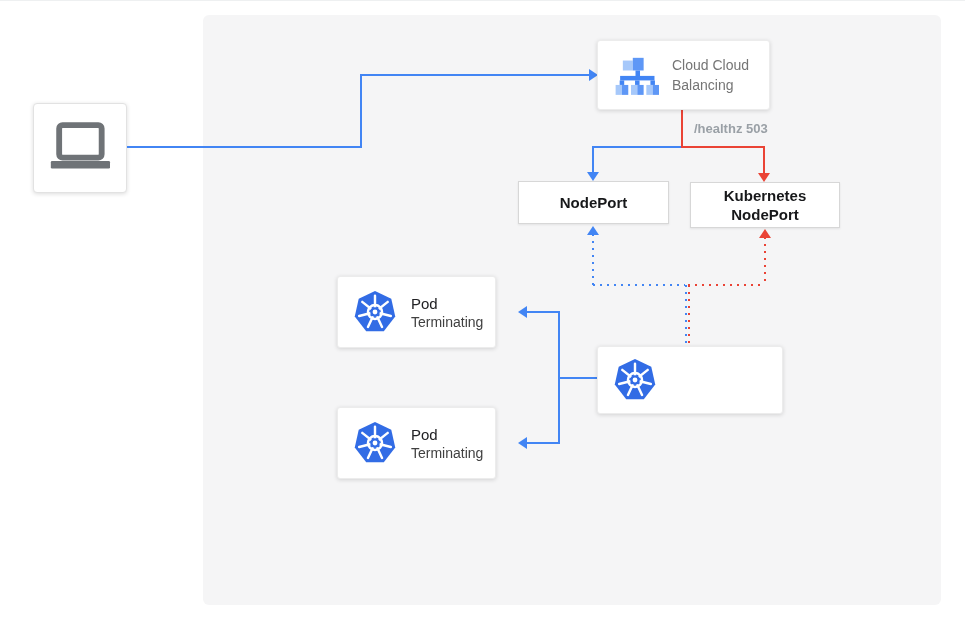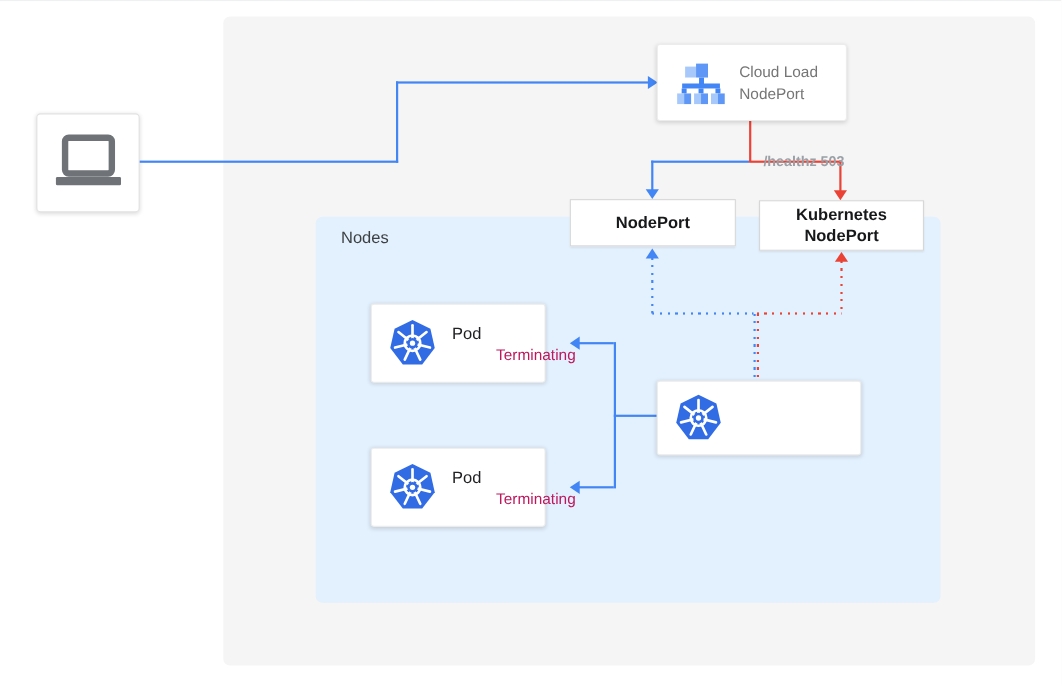--- a/index.html
+++ b/index.html
@@ -16,29 +16,29 @@
   .card{position:absolute;background:#ffffff;border-radius:3px;border:1px solid #ececec;
         box-shadow:0 1px 4px rgba(0,0,0,0.14);box-sizing:border-box;display:flex;align-items:center;}
   .laptop-card{left:33px;top:103px;width:94px;height:90px;border-radius:4px;border:1px solid #e2e2e2;justify-content:center;}
   .clb-card{left:597px;top:40px;width:173px;height:70px;padding-left:14px;gap:13px;}
   .clb-text{font-size:14px;line-height:20px;color:#757575;width:92px;}
   .pod-card{width:159px;height:72px;padding-left:15px;gap:14px;}
   .pod1{left:337px;top:276px;}
   .pod2{left:337px;top:407px;}
   .kp-card{left:597px;top:346px;width:186px;height:68px;padding-left:15px;gap:14px;}
   .card-title{font-size:15px;color:#212124;line-height:19px;}
-  .card-sub{font-size:14px;color:#be185d;line-height:18px;margin-left:40px;}
+  .card-sub{font-size:14px;color:#404040;line-height:18px;}
 
   .port-box{position:absolute;background:#ffffff;border:1.5px solid #d7d7d7;box-sizing:border-box;
             display:flex;flex-direction:column;align-items:center;justify-content:center;
             font-weight:bold;font-size:15px;color:#17181a;line-height:19px;box-shadow:0 1px 2px rgba(0,0,0,0.08);}
   .nodeport-box{left:518px;top:181px;width:151px;height:43px;}
   .healthcheck-box{left:690px;top:182px;width:150px;height:46px;}
 
-  .healthz-label{position:absolute;left:694px;top:139px;font-size:13px;font-weight:bold;color:#9aa0a6;}
+  .healthz-label{position:absolute;left:694px;top:121px;font-size:13px;font-weight:bold;color:#9aa0a6;}
 
   
   .h-line,.v-line{position:absolute;}
   .h-line{height:2px;}
   .v-line{width:2px;}
   .blue-solid{background:#4285f4;}
   .red-solid{background:#ea4335;}
   .h-dot{position:absolute;height:2px;}
   .v-dot{position:absolute;width:2px;}
   .h-dot.blue{background-image:repeating-linear-gradient(to right,#4285f4 0 2px,transparent 2px 7px);}
@@ -98,23 +98,20 @@
       <rect x="17" y="5" width="51" height="39" rx="4" fill="#ffffff" stroke="#6f7377" stroke-width="7"></rect>
       <rect x="7" y="48" width="71" height="9" rx="1.5" fill="#6f7377"></rect>
     </symbol>
   </defs>
 </svg>
 
 <div class="canvas">
   <div class="top-rule"></div>
   <div class="gray-panel"></div>
 
-  <div class="nodes-container">
-    <span class="nodes-label">Nodes</span>
-  </div>
 
   <div class="card laptop-card">
     <svg class="laptop-svg">
         <use href="#laptop-logo"></use>
       </svg>
   </div>
 
   <div class="h-line blue-solid" style="left:127px;top:146px;width:235px;"></div>
   <div class="v-line blue-solid" style="left:360px;top:74px;height:74px;"></div>
   <div class="h-line blue-solid" style="left:360px;top:74px;width:230px;"></div>
@@ -143,21 +140,21 @@
   <div class="v-line blue-solid" style="left:558px;top:311px;height:133px;"></div>
   <div class="h-line blue-solid" style="left:526px;top:311px;width:32px;"></div>
   <div class="arr arr-left b" style="left:518px;top:306px;"></div>
   <div class="h-line blue-solid" style="left:526px;top:442px;width:32px;"></div>
   <div class="arr arr-left b" style="left:518px;top:437px;"></div>
 
   <div class="card clb-card">
     <svg class="lb-svg">
         <use href="#lb-logo"></use>
       </svg>
-    <div class="clb-text">Cloud Load NodePort</div>
+    <div class="clb-text">Cloud Cloud Balancing</div>
   </div>
 
   <div class="port-box nodeport-box">
     <span>NodePort</span>
   </div>
   <div class="port-box healthcheck-box">
     <span>Kubernetes</span>
     <span>NodePort</span>
   </div>
 

